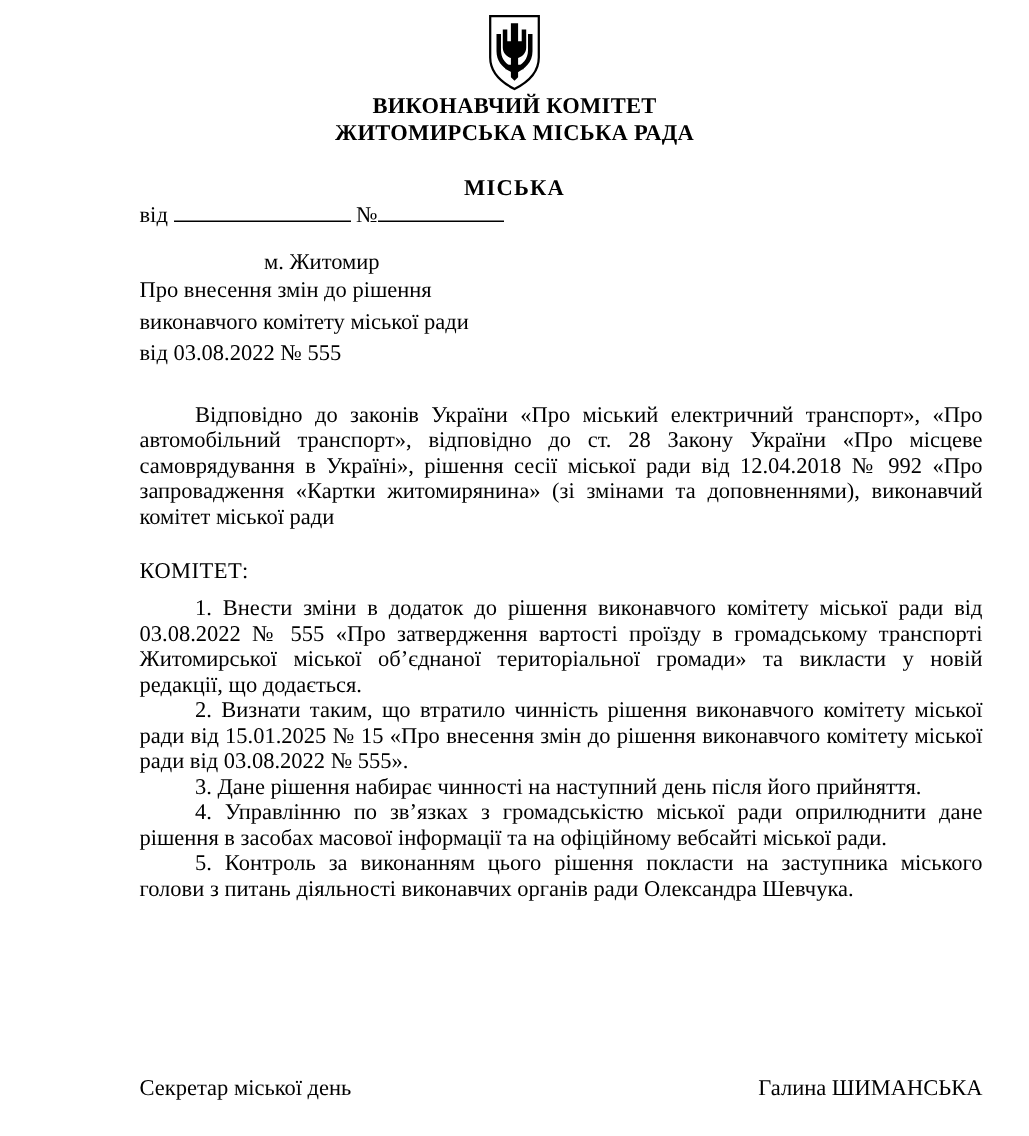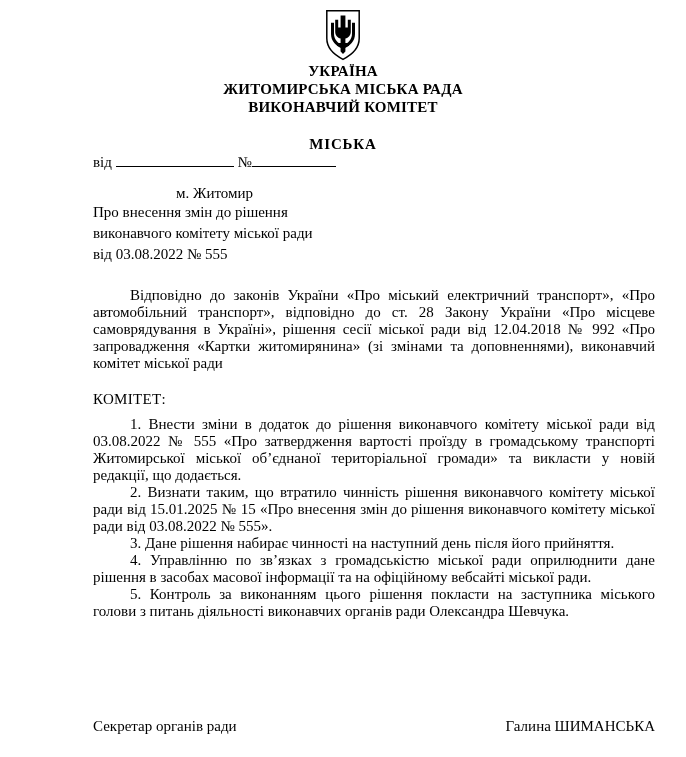--- a/index.html
+++ b/index.html
@@ -140,23 +140,22 @@
                  C86 86 78 94 68 97 L68 112 L80 112 L80 122 L68 122 L68 140
                  L60 148 L52 140 L52 122 L40 122 L40 112 L52 112 L52 97
                  C42 94 34 86 34 74 L34 34 L44 34 L44 60 L52 60 L52 20 Z" fill="#000000"></path>
         <path d="M20 44 L30 44 L30 80 C30 100 42 112 60 120 C78 112 90 100 90 80 L90 44 L100 44 L100 82
                  C100 106 84 122 60 132 C36 122 20 106 20 82 Z" fill="#000000"></path>
       </svg>
     </span>
   </div>
 
   <div class="header">
-    <div class="line">УКРАЇНА</div>
+    <div class="line">ВИКОНАВЧИЙ КОМІТЕТ</div>
     <div class="line">ЖИТОМИРСЬКА МІСЬКА РАДА</div>
-    <div class="line">ВИКОНАВЧИЙ КОМІТЕТ</div>
   </div>
   <div class="doc-type">МІСЬКА</div>
 
   <div class="datebar">
     <span>від</span>
     <span class="fill fill-long"></span>
     <span>№</span><span class="fill fill-short"></span>
   </div>
   <div class="city">
     <span class="city-inner">м. Житомир</span>
@@ -177,17 +176,17 @@
     <div class="items">
       <p class="para">1. Внести зміни в додаток до рішення виконавчого комітету міської ради від 03.08.2022 № 555 «Про затвердження вартості проїзду в громадському транспорті Житомирської міської об’єднаної територіальної громади» та викласти у новій редакції, що додається.</p>
       <p class="para">2. Визнати таким, що втратило чинність рішення виконавчого комітету міської ради від 15.01.2025 № 15 «Про внесення змін до рішення виконавчого комітету міської ради від 03.08.2022 № 555».</p>
       <p class="para">3. Дане рішення набирає чинності на наступний день після його прийняття.</p>
       <p class="para">4. Управлінню по зв’язках з громадськістю міської ради оприлюднити дане рішення в засобах масової інформації та на офіційному вебсайті міської ради.</p>
       <p class="para">5. Контроль за виконанням цього рішення покласти на заступника міського голови з питань діяльності виконавчих органів ради Олександра Шевчука.</p>
     </div>
   </div>
 
   <div class="signature">
-    <span class="sig-role">Секретар органів ради</span>
+    <span class="sig-role">Секретар міської день</span>
     <span class="sig-name">Галина ШИМАНСЬКА</span>
   </div>
 
 </div>
 
 </body></html>

